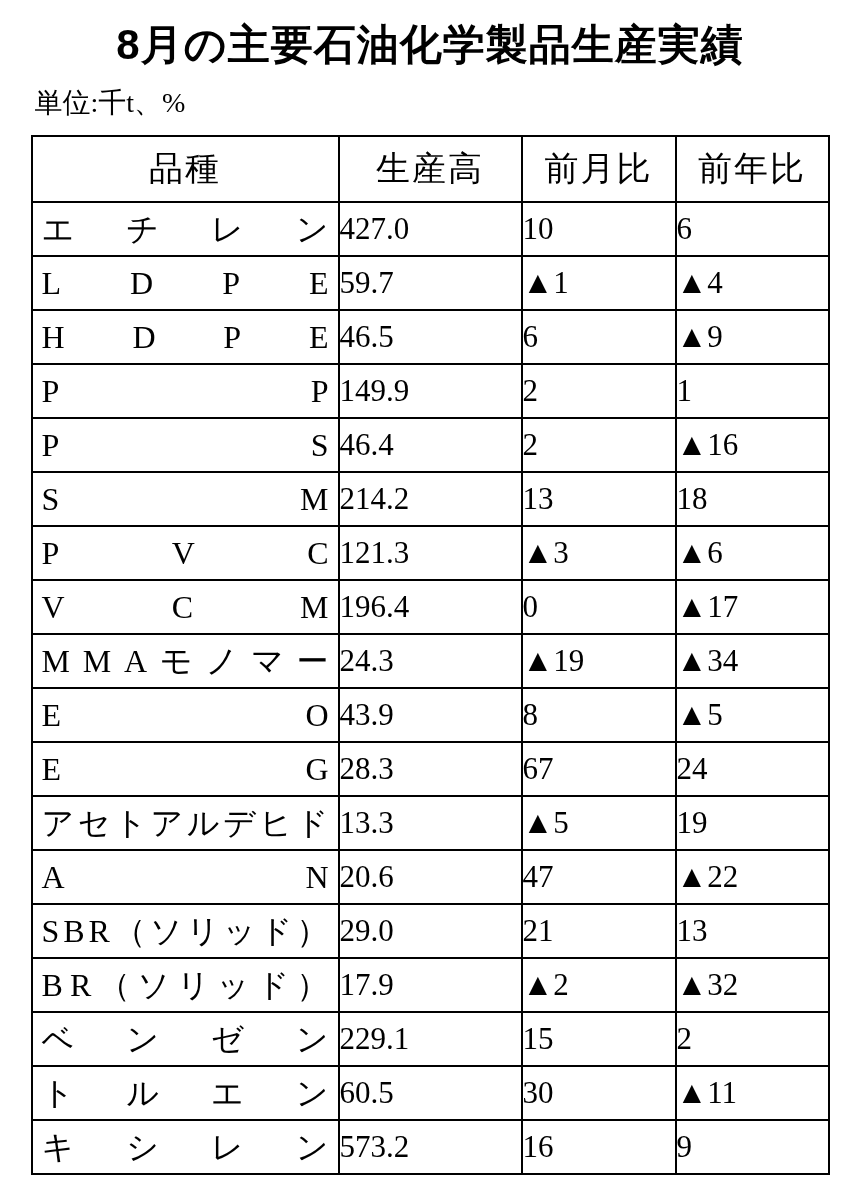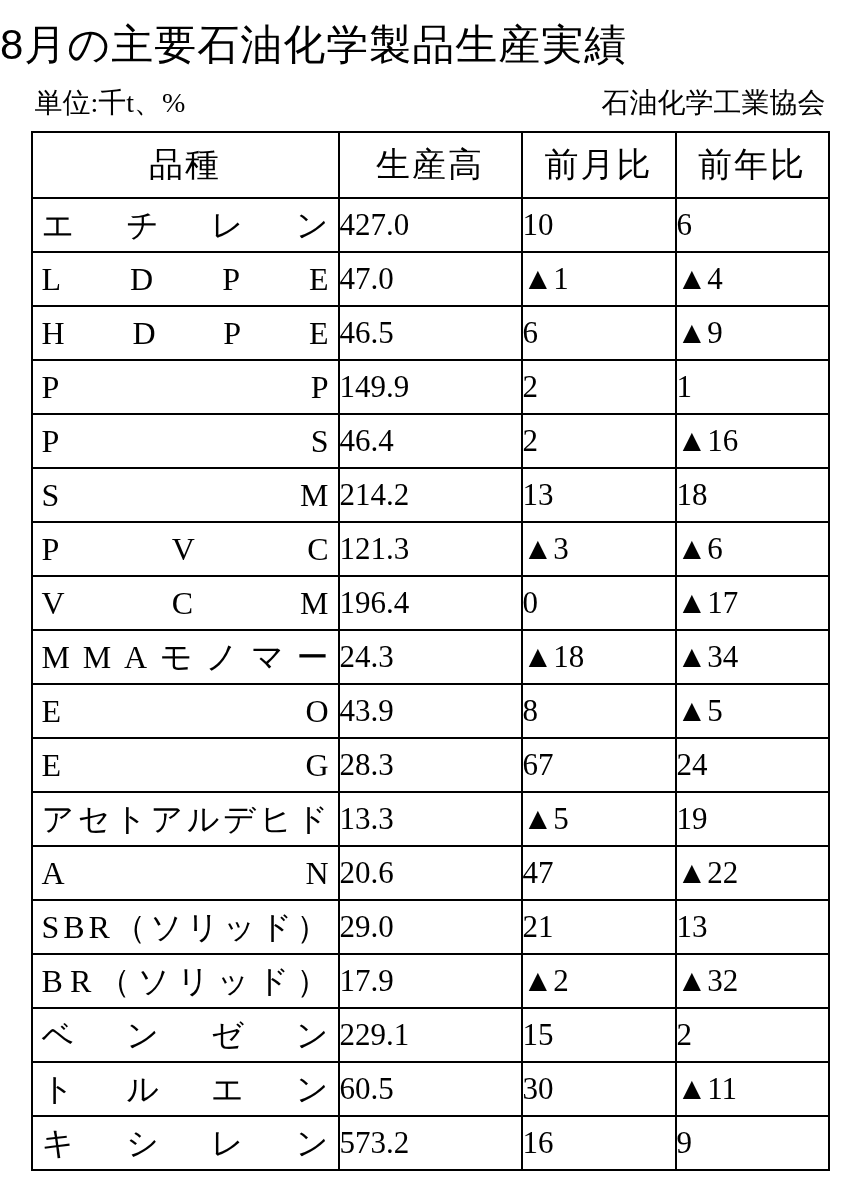--- a/index.html
+++ b/index.html
@@ -9,43 +9,43 @@
   }
   body {
     width: 860px;
     height: 1198px;
     color: #000000;
     font-family: "Liberation Serif", "DejaVu Serif", serif;
     overflow: hidden;
   }
   .page-title {
     margin-top: 20px;
-    text-align: left;
+    text-align: center;
     font-family: "Liberation Sans", "DejaVu Sans", sans-serif;
-    font-weight: 400;
+    font-weight: 700;
     font-size: 42px;
     line-height: 1.2;
     letter-spacing: 1px;
   }
   .meta-row {
     width: 795px;
-    margin: 18px auto 12px auto;
+    margin: 18px auto 4px auto;
     padding: 0 2px;
     box-sizing: border-box;
     display: flex;
     justify-content: space-between;
     align-items: flex-end;
     font-size: 28px;
     line-height: 1.1;
   }
   table.data-table {
     table-layout: fixed;
     border-collapse: collapse;
     width: 797px;
-    margin: 4px auto;
+    margin: 16px auto;
   }
   table.data-table col.c-product    { width: 307px; }
   table.data-table col.c-production { width: 183px; }
   table.data-table col.c-mom        { width: 154px; }
   table.data-table col.c-yoy        { width: 153px; }
   table.data-table th,
   table.data-table td {
     border: 2px solid #000000;
     padding: 0;
     vertical-align: middle;
@@ -76,21 +76,20 @@
   td.value-cell {
   }
 </style>
 </head>
 <body>
 
 <div class="page-title">8月の主要石油化学製品生産実績</div>
 
 <div class="meta-row">
   <span>単位:千t、%</span>
-  <span>石油化学工業協会</span>
 </div>
 
 <table class="data-table">
   <colgroup>
     <col class="c-product">
     <col class="c-production">
     <col class="c-mom">
     <col class="c-yoy">
   </colgroup>
   <thead>
@@ -117,21 +116,21 @@
       </tr>
       <tr>
         <td class="name-cell">
           <div class="justify">
             <span>L</span>
             <span>D</span>
             <span>P</span>
             <span>E</span>
           </div>
         </td>
-        <td class="value-cell">47.0</td>
+        <td class="value-cell">59.7</td>
         <td class="value-cell">▲1</td>
         <td class="value-cell">▲4</td>
       </tr>
       <tr>
         <td class="name-cell">
           <div class="justify">
             <span>H</span>
             <span>D</span>
             <span>P</span>
             <span>E</span>
@@ -204,21 +203,21 @@
             <span>M</span>
             <span>M</span>
             <span>A</span>
             <span>モ</span>
             <span>ノ</span>
             <span>マ</span>
             <span>ー</span>
           </div>
         </td>
         <td class="value-cell">24.3</td>
-        <td class="value-cell">▲18</td>
+        <td class="value-cell">▲19</td>
         <td class="value-cell">▲34</td>
       </tr>
       <tr>
         <td class="name-cell">
           <div class="justify">
             <span>E</span>
             <span>O</span>
           </div>
         </td>
         <td class="value-cell">43.9</td>

